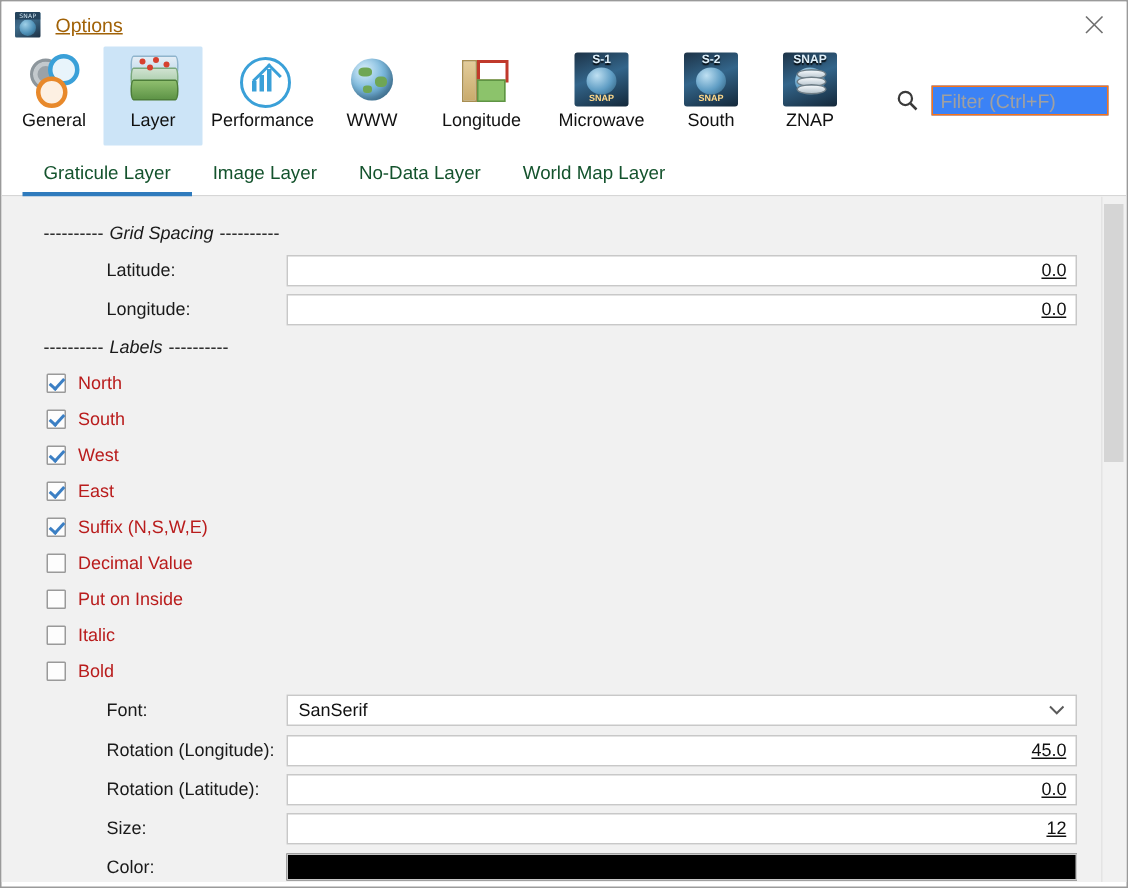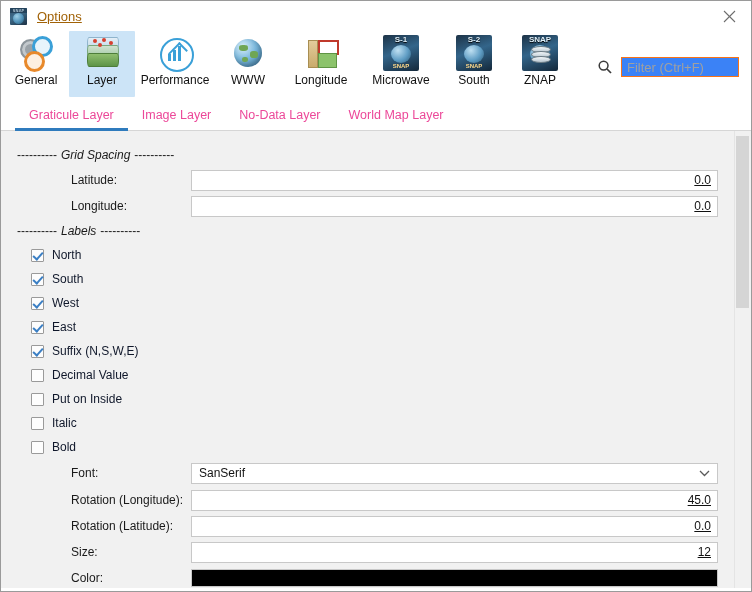--- a/index.html
+++ b/index.html
@@ -267,21 +267,21 @@
     align-items: stretch;
     padding-left: 14px;
     box-sizing: border-box;
   }
   .tab {
     position: relative;
     display: flex;
     align-items: center;
     padding: 0 14px;
     font-size: 12.5px;
-    color: #ec4899;
+    color: #14532d;
     cursor: default;
     white-space: nowrap;
   }
   .tab.active::after {
     content: "";
     position: absolute;
     left: 0; right: 0; bottom: -1px;
     height: 3px;
     background: #2f7bbd;
   }
@@ -295,21 +295,21 @@
   }
   .panel {
     position: absolute;
     left: 0; top: 0;
     width: 736px;
     padding-top: 12px;
     box-sizing: border-box;
   }
 
   .sep {
-    padding-left: 16px;
+    padding-left: 28px;
     height: 24px;
     line-height: 24px;
     font-size: 12px;
     color: #1a1a1a;
     white-space: nowrap;
   }
   .sep i {
     font-style: italic;
     padding: 0 4px;
   }
@@ -393,21 +393,21 @@
   }
   .cb.checked::after {
     content: "";
     position: absolute;
     left: 3px; top: 0px;
     width: 4px; height: 8px;
     border: solid #3b7fc4;
     border-width: 0 2px 2px 0;
     transform: rotate(42deg);
   }
-  .cbrow .cblabel { font-size: 12px; color: #0f172a; }
+  .cbrow .cblabel { font-size: 12px; color: #b91c1c; }
 
   
   .vscroll {
     position: absolute;
     right: 0; top: 0;
     width: 16px;
     height: 457px;
     background: #f1f1f1;
     border-left: 1px solid #e4e4e4;
     cursor: default;

